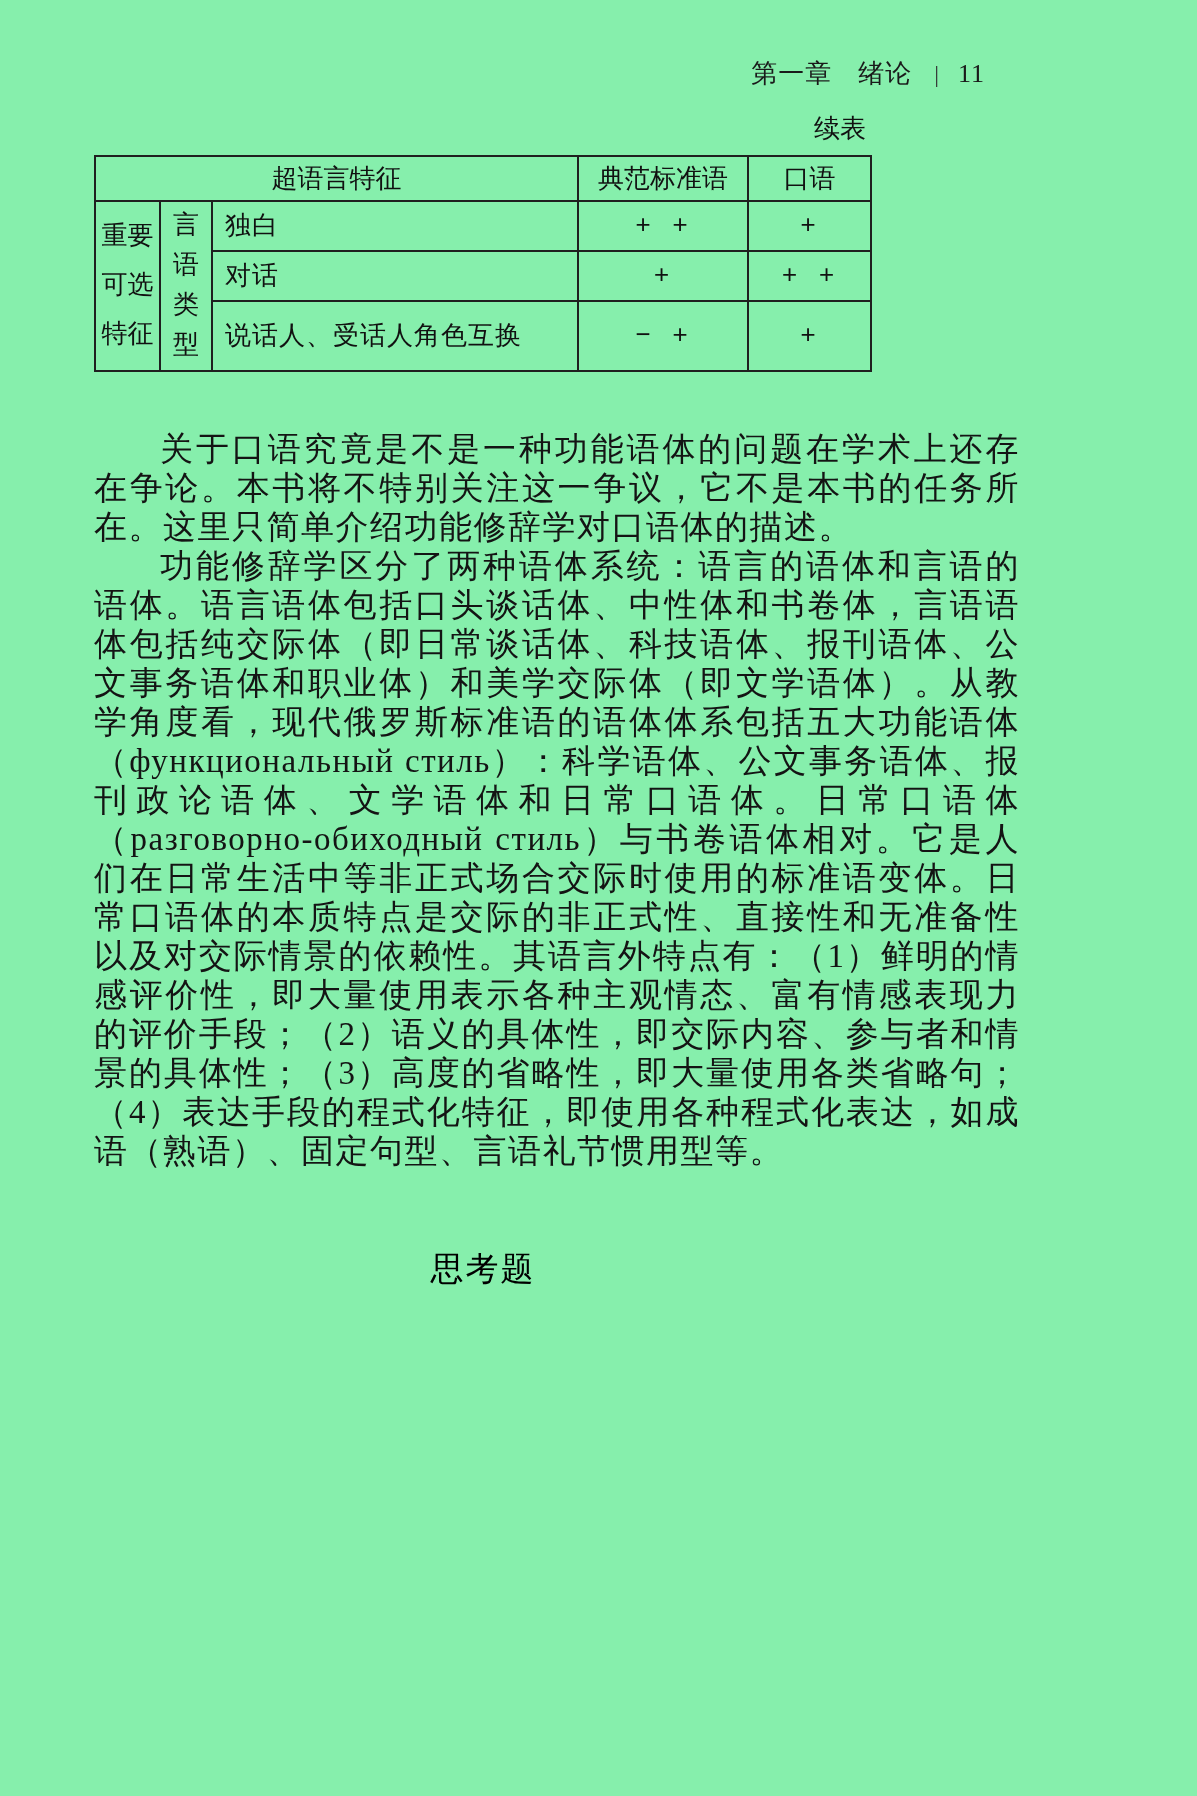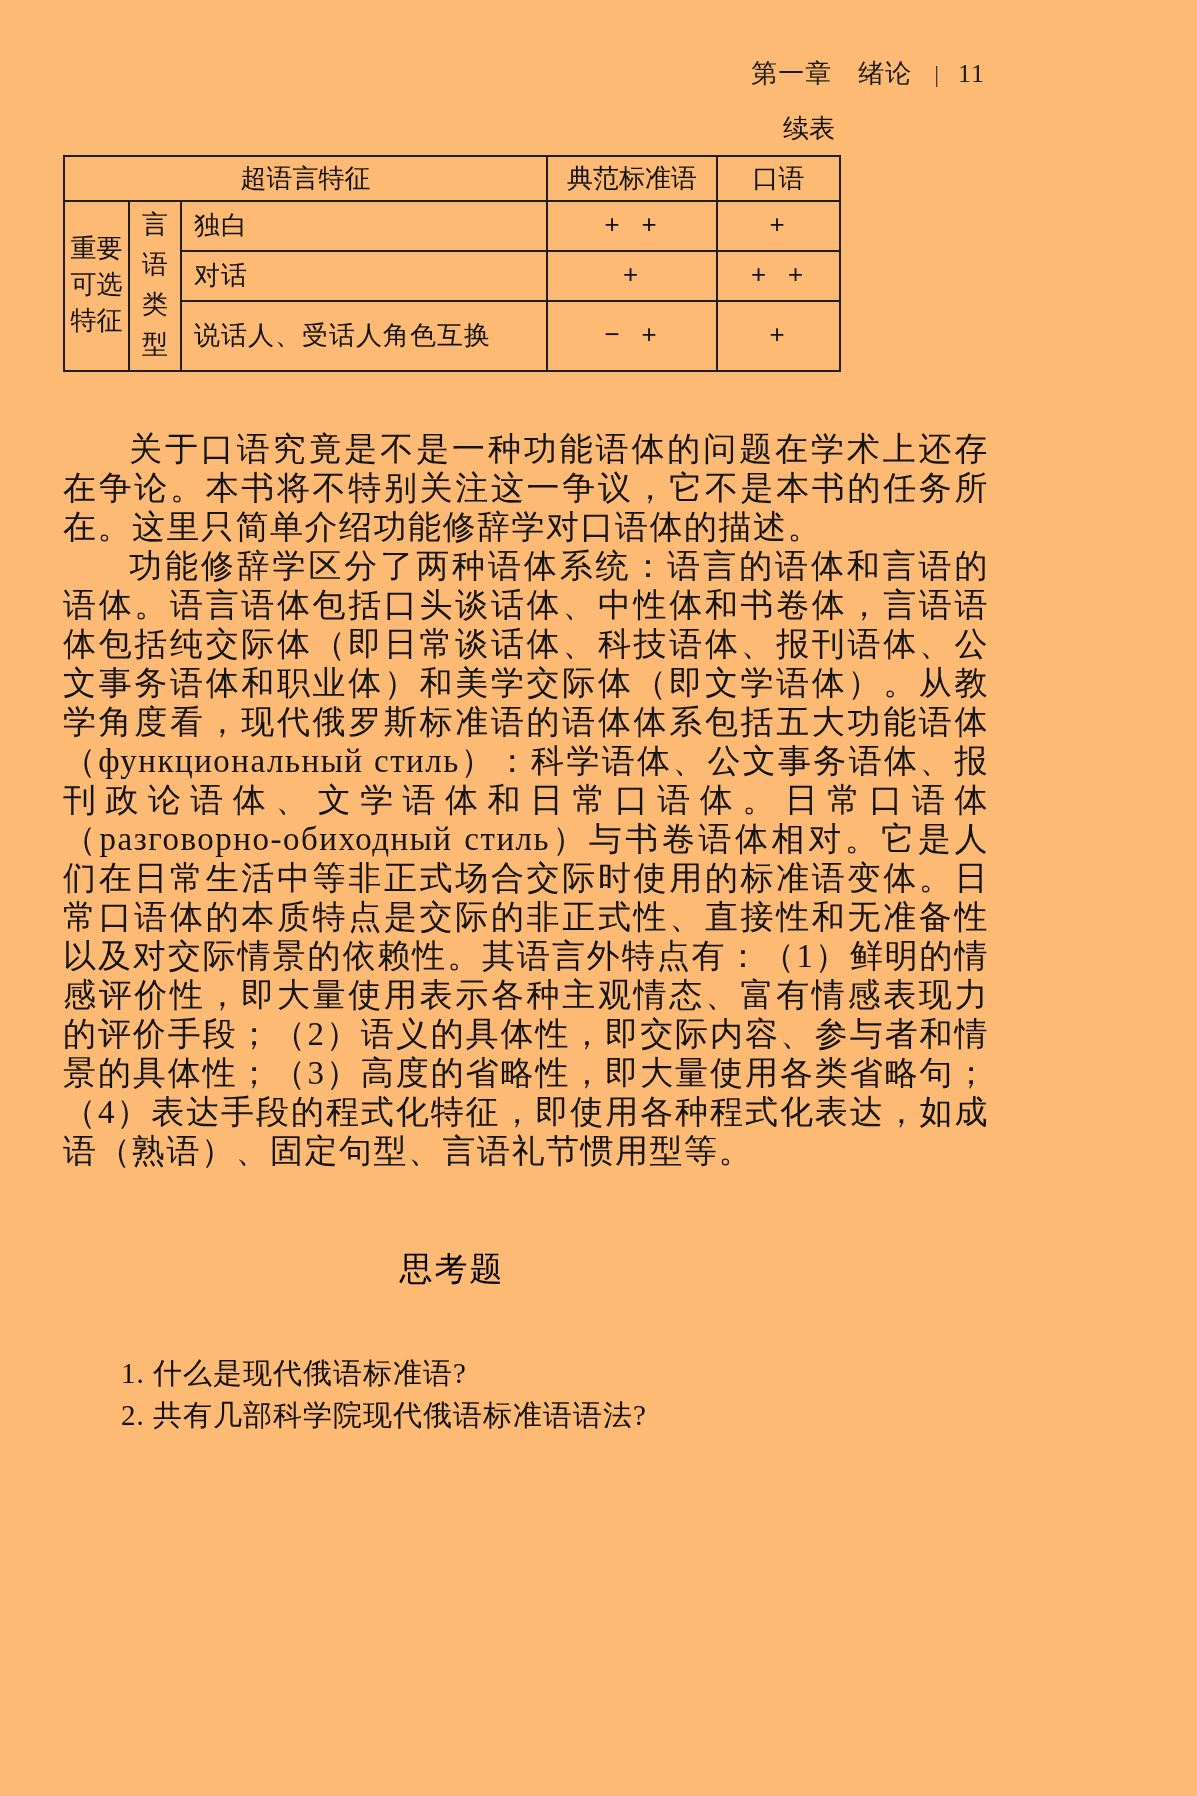--- a/index.html
+++ b/index.html
@@ -7,23 +7,23 @@
   body {
     width: 1197px;
     height: 1796px;
     font-family: "Liberation Serif", "DejaVu Serif", serif;
     color: #111111;
     overflow: hidden;
   }
   .page {
     width: 1197px;
     height: 1796px;
-    padding: 56px 134px 0 63px;
+    padding: 56px 134px 0 94px;
     position: relative;
-    background: #fdba74;
+    background: #86efac;
   }
 
   
   .page-header {
     text-align: right;
     padding-right: 78px;
     font-size: 26px;
     letter-spacing: 1px;
     color: #1a1a1a;
   }
@@ -62,21 +62,21 @@
   .features td.feature {
     text-align: left;
     padding-left: 12px;
     letter-spacing: 1px;
   }
   .features td.mark { letter-spacing: 3px; }
   td.group-cell .stack2 {
     display: inline-block;
     width: 2em;
     word-break: break-all;
-    line-height: 36px;
+    line-height: 49px;
     text-align: center;
   }
   td.vert-cell .stack1 {
     display: inline-block;
     width: 1em;
     word-break: break-all;
     line-height: 40px;
     text-align: center;
   }
 
@@ -174,18 +174,14 @@
 
   <div class="body-text">
     <p>关于口语究竟是不是一种功能语体的问题在学术上还存在争论。本书将不特别关注这一争议，它不是本书的任务所在。这里只简单介绍功能修辞学对口语体的描述。</p>
     <p>功能修辞学区分了两种语体系统：语言的语体和言语的语体。语言语体包括口头谈话体、中性体和书卷体，言语语体包括纯交际体（即日常谈话体、科技语体、报刊语体、公文事务语体和职业体）和美学交际体（即文学语体）。从教学角度看，现代俄罗斯标准语的语体体系包括五大功能语体（функциональный стиль）：科学语体、公文事务语体、报刊政论语体、文学语体和日常口语体。日常口语体（разговорно-обиходный стиль）与书卷语体相对。它是人们在日常生活中等非正式场合交际时使用的标准语变体。日常口语体的本质特点是交际的非正式性、直接性和无准备性以及对交际情景的依赖性。其语言外特点有：（1）鲜明的情感评价性，即大量使用表示各种主观情态、富有情感表现力的评价手段；（2）语义的具体性，即交际内容、参与者和情景的具体性；（3）高度的省略性，即大量使用各类省略句；（4）表达手段的程式化特征，即使用各种程式化表达，如成语（熟语）、固定句型、言语礼节惯用型等。</p>
   </div>
 
   <div class="heading-wrap">
     <h2 class="questions-title">思考题</h2>
   </div>
 
-  <div class="questions">
-    <div>1. 什么是现代俄语标准语?</div>
-    <div>2. 共有几部科学院现代俄语标准语语法?</div>
-  </div>
 
 </div>
 
 </body></html>

